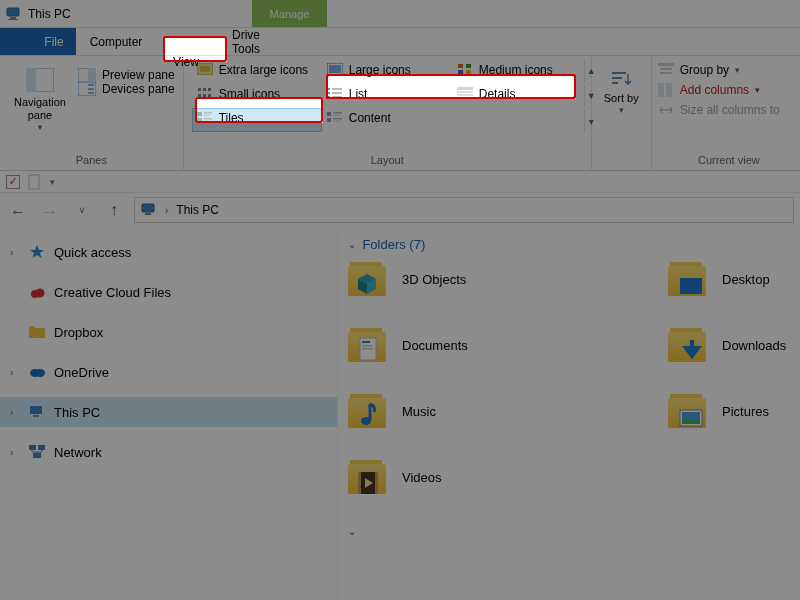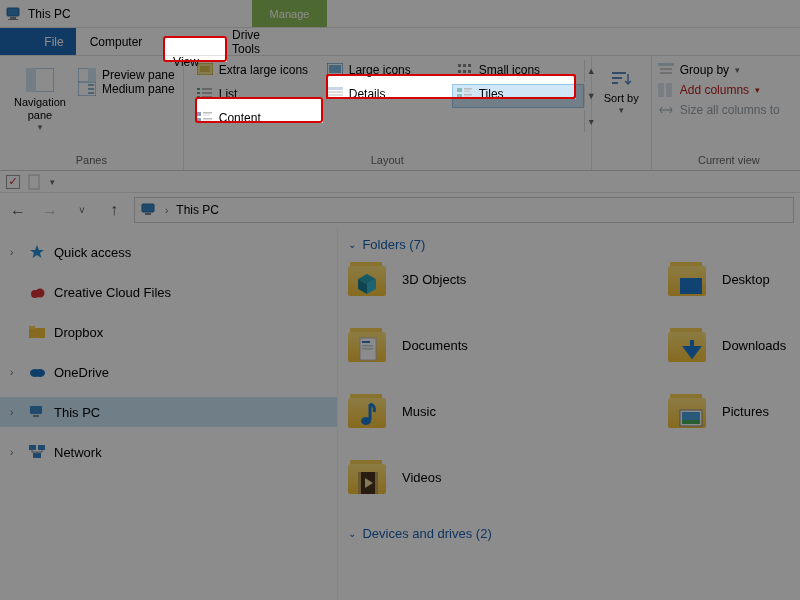--- a/index.html
+++ b/index.html
@@ -122,21 +122,21 @@
             </svg>
           <span>Preview pane</span>
         </div>
         <div class="pane-item">
           <svg width="18" height="14">
               <rect x="0" y="0" width="18" height="14" fill="#fff" stroke="#6fa4cf"></rect>
               <rect x="10" y="2" width="6" height="2" fill="#89b6d8"></rect>
               <rect x="10" y="6" width="6" height="2" fill="#89b6d8"></rect>
               <rect x="10" y="10" width="6" height="2" fill="#89b6d8"></rect>
             </svg>
-          <span>Medium pane</span>
+          <span>Devices pane</span>
         </div>
       </div>
     </div>
     <div class="glabel">Panes</div>
   </div>
 
   <div class="ribgroup layout-group">
     <div class="layout-grid">
       <div class="layopt">
         <span class="li-icon">
@@ -148,20 +148,31 @@
         <span>Extra large icons</span>
       </div>
       <div class="layopt">
         <span class="li-icon">
             <svg width="16" height="12">
               <rect x="0" y="0" width="16" height="12" fill="#fff" stroke="#2a76b6"></rect>
               <rect x="2" y="2" width="12" height="8" fill="#7fb8e4"></rect>
             </svg>
           </span>
         <span>Large icons</span>
+      </div>
+      <div class="layopt">
+        <span class="li-icon">
+            <svg width="16" height="12">
+              <rect x="1" y="1" width="5" height="4" fill="#e06a2a"></rect>
+              <rect x="9" y="1" width="5" height="4" fill="#3a9a3a"></rect>
+              <rect x="1" y="7" width="5" height="4" fill="#3a6ae0"></rect>
+              <rect x="9" y="7" width="5" height="4" fill="#e0c12a"></rect>
+            </svg>
+          </span>
+        <span>Medium icons</span>
       </div>
       <div class="layopt">
         <span class="li-icon">
             <svg width="16" height="12">
               <rect x="1" y="1" width="3" height="3" fill="#888"></rect>
               <rect x="6" y="1" width="3" height="3" fill="#888"></rect>
               <rect x="11" y="1" width="3" height="3" fill="#888"></rect>
               <rect x="1" y="7" width="3" height="3" fill="#888"></rect>
               <rect x="6" y="7" width="3" height="3" fill="#888"></rect>
               <rect x="11" y="7" width="3" height="3" fill="#888"></rect>
@@ -455,21 +466,20 @@
               <rect x="10" y="14" width="3" height="22" fill="#c0a060"></rect>
               <rect x="27" y="14" width="3" height="22" fill="#c0a060"></rect>
               <polygon points="17,20 25,25 17,30" fill="#f0dca0"></polygon>
             </svg>
           </div>
         <span>Videos</span>
       </div>
     </div>
     <div class="secthdr" style="margin-top:26px;">
       <span class="v">⌄</span>
-      <span>Devices and drives (2)</span>
     </div>
   </div>
 </div>
 
 <div class="shade" style="left:0; top:0; width:800px; height:38px;"></div>
 
 <div class="shade" style="left:0; top:38px; width:165px; height:24px;"></div>
 
 <div class="shade" style="left:227px; top:38px; width:573px; height:24px;"></div>
 

